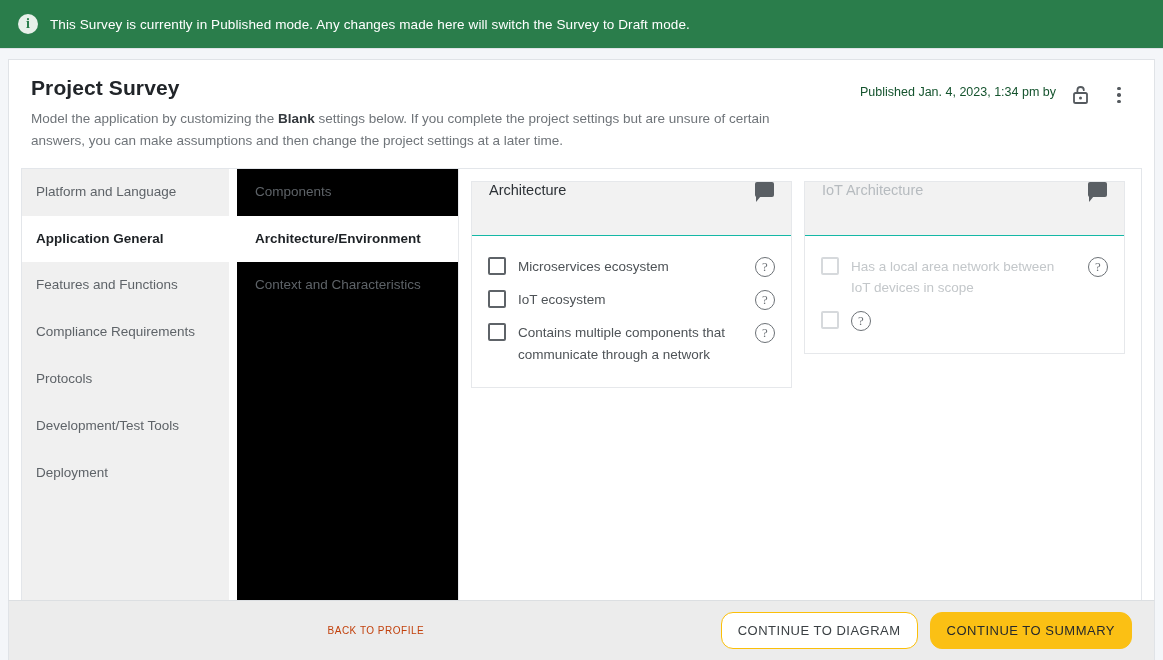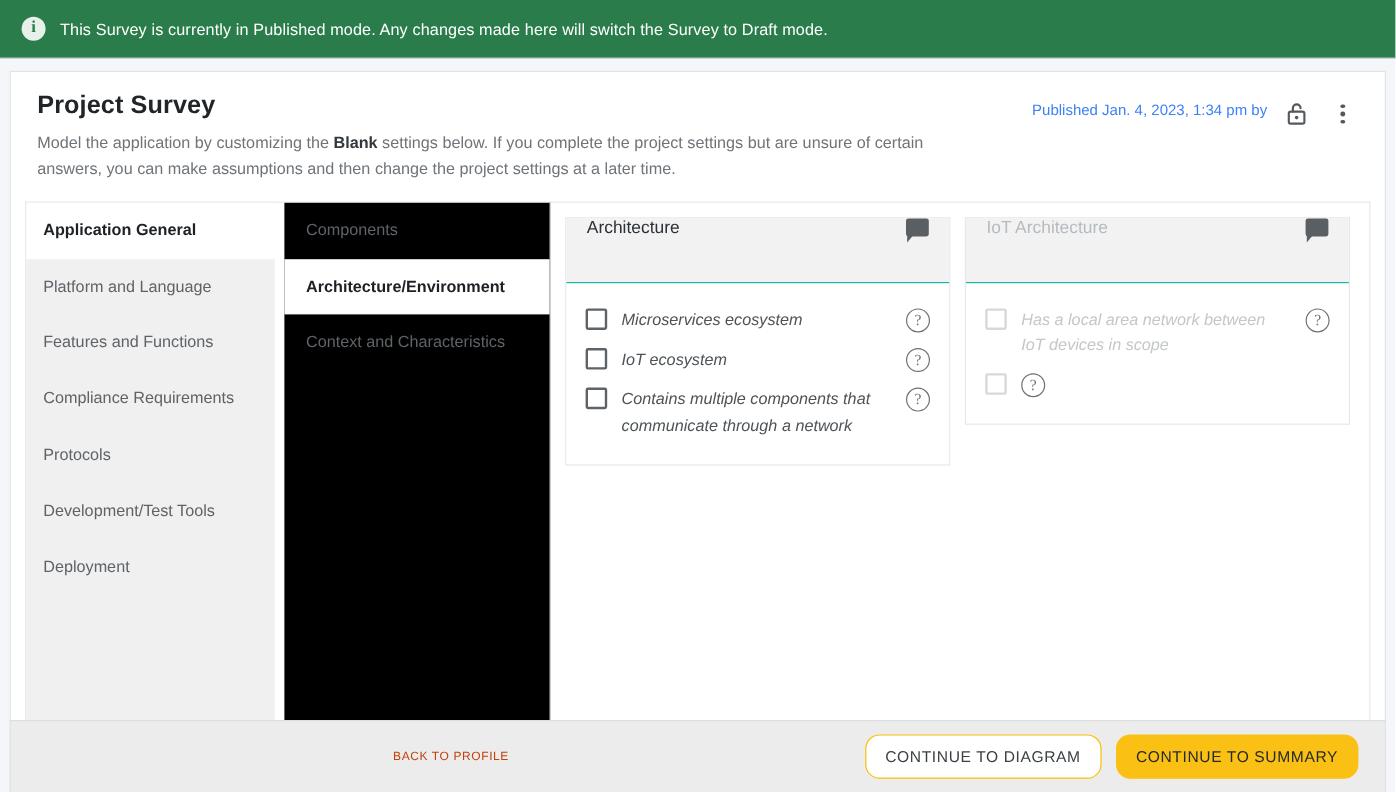--- a/index.html
+++ b/index.html
@@ -82,21 +82,21 @@
   .page-desc b { color: #33383d; font-weight: bold; }
   .head-right {
     flex: 0 0 auto;
     display: flex;
     align-items: flex-start;
     padding-top: 6px;
     gap: 12px;
   }
   .published-text {
     font-size: 12.5px;
-    color: #3b82f6;
+    color: #14532d;
     white-space: nowrap;
     padding-top: 3px;
   }
   .icon-btn {
     width: 26px; height: 26px;
     display: flex; align-items: center; justify-content: center;
     color: #54595e;
   }
   .kebab { flex-direction: column; gap: 3px; }
   .kebab i { width: 3.5px; height: 3.5px; border-radius: 50%; background: #54595e; display:block;}
@@ -200,21 +200,20 @@
     background: #fff;
     cursor: pointer;
   }
   .card.disabled .cb { border-color: #d6d9dc; }
   .q-label {
     flex: 1 1 auto;
     font-size: 13.5px;
     color: #4e5357;
     line-height: 1.58;
     min-width: 0;
-    font-style: italic;
   }
   .card.disabled .q-label { color: #c3c7ca; }
   .help {
     width: 20px; height: 20px;
     border: 1.6px solid #6c7176;
     border-radius: 50%;
     color: #6c7176;
     font-size: 13px;
     display: flex; align-items: center; justify-content: center;
     flex: 0 0 auto;
@@ -295,22 +294,22 @@
             <i></i>
             <i></i>
             <i></i>
           </div>
       </div>
     </div>
 
     <div class="panel">
 
       <div class="col1">
+        <div class="nav-item">Platform and Language</div>
         <div class="nav-item active">Application General</div>
-        <div class="nav-item">Platform and Language</div>
         <div class="nav-item">Features and Functions</div>
         <div class="nav-item">Compliance Requirements</div>
         <div class="nav-item">Protocols</div>
         <div class="nav-item">Development/Test Tools</div>
         <div class="nav-item">Deployment</div>
       </div>
 
       <div class="col2">
         <div class="nav-item">Components</div>
         <div class="nav-item active">Architecture/Environment</div>

